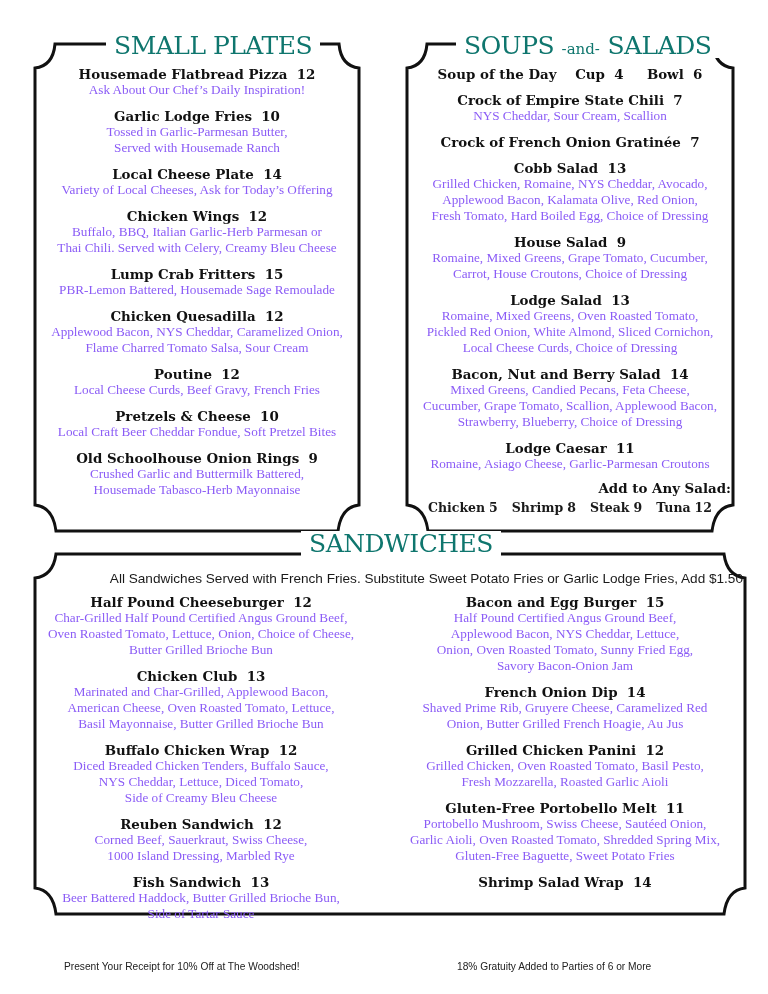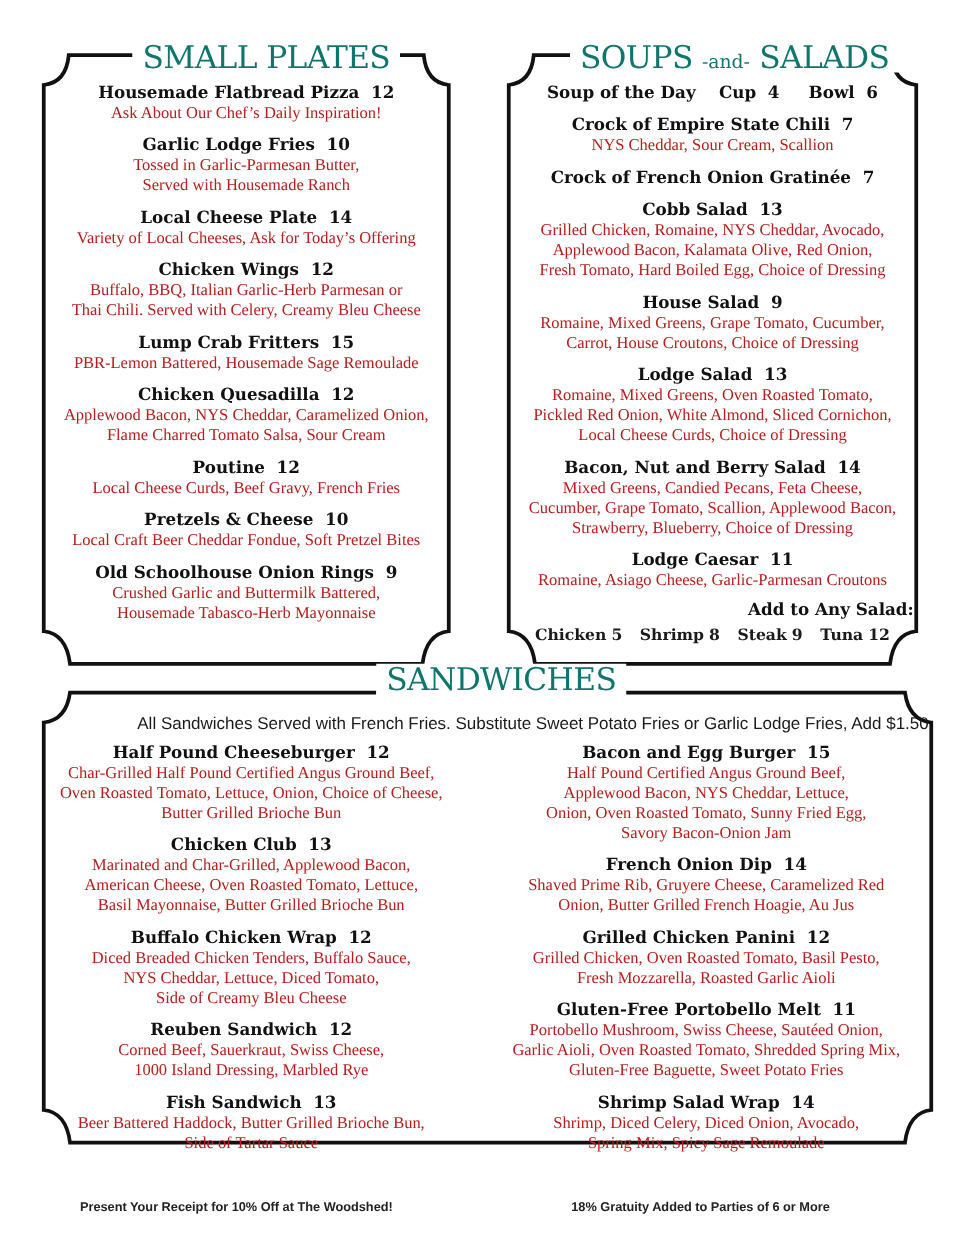--- a/index.html
+++ b/index.html
@@ -12,27 +12,27 @@
     white-space: nowrap; line-height: 1; letter-spacing: -0.5px;
   }
   .title .small { font-size: 15px; letter-spacing: 0; }
   .content { position: absolute; text-align: center; }
   .item { margin-bottom: 10px; }
   .name {
     font-family: "DejaVu Serif", serif; font-weight: bold; font-size: 13.4px;
     line-height: 16px; color: #111; white-space: nowrap;
   }
   .desc {
-    font-family: "Liberation Serif", serif; font-size: 13.2px; line-height: 16px; color: #b91c1c;
+    font-family: "Liberation Serif", serif; font-size: 13.2px; line-height: 16px; color: #8b5cf6;
   }
   .desc .line { display: block; white-space: nowrap; }
   .addons { font-family: "DejaVu Serif", serif; font-weight: bold; font-size: 12.5px; line-height: 17px; white-space: nowrap; }
   .addons span { margin: 16px 7px; }
   .note { font-family: Liberation Sans, sans-serif; font-size: 13.6px; line-height: 16px; white-space: nowrap; text-align: right; }
-  .footer { position: absolute; font-family: "Liberation Sans", sans-serif; font-weight: bold; font-size: 10.2px; color: #222; white-space: nowrap; }
+  .footer { position: absolute; font-family: "Liberation Sans", sans-serif; font-weight: normal; font-size: 10.2px; color: #222; white-space: nowrap; }
 </style>
 </head>
 <body>
 
 <div class="frame" style="left:0;top:0;width:390px;height:540px;">
   <svg width="390" height="540">
     <path d="M106,44 L55,44 Q53,66 35,68 L35,505 Q53,507 56,531 L338,531 Q341,507 359,505 L359,68 Q341,66 339,44 L292,44" fill="none" stroke="#111" stroke-width="3"></path>
   </svg>
   <div class="title" style="left:106px;top:33px;font-size:25px;">SMALL PLATES</div>
   <div class="content" style="left:37px;width:320px;top:66px;" id="sp-list">
@@ -245,24 +245,20 @@
       <div class="item">
         <div class="name"><span>Gluten-Free Portobello Melt</span>&nbsp;&nbsp;<span>11</span></div>
         <div class="desc">
           <span class="line">Portobello Mushroom, Swiss Cheese, Sautéed Onion,</span>
           <span class="line">Garlic Aioli, Oven Roasted Tomato, Shredded Spring Mix,</span>
           <span class="line">Gluten-Free Baguette, Sweet Potato Fries</span>
         </div>
       </div>
       <div class="item">
         <div class="name"><span>Shrimp Salad Wrap</span>&nbsp;&nbsp;<span>14</span></div>
-        <div class="desc">
-          <span class="line">Shrimp, Diced Celery, Diced Onion, Avocado,</span>
-          <span class="line">Spring Mix, Spicy Sage Remoulade</span>
-        </div>
       </div>
     </div>
 </div>
 
 <svg style="position:absolute;left:0;top:0;" width="768" height="994">
   <path d="M338,531 L338,531" stroke="none"></path>
 </svg>
 
 <div class="footer" style="left:64px;top:961px;">Present Your Receipt for 10% Off at The Woodshed!</div>
 <div class="footer" style="left:457px;top:961px;">18% Gratuity Added to Parties of 6 or More</div>

